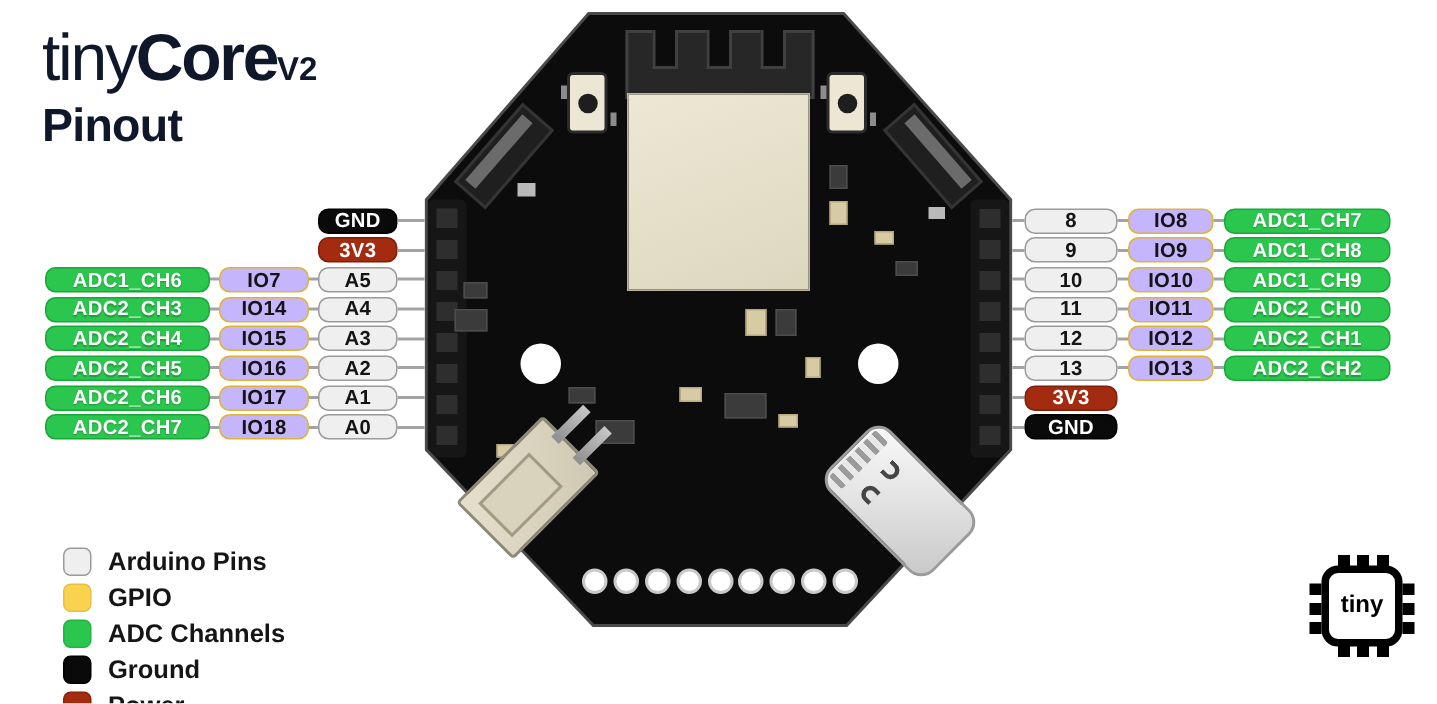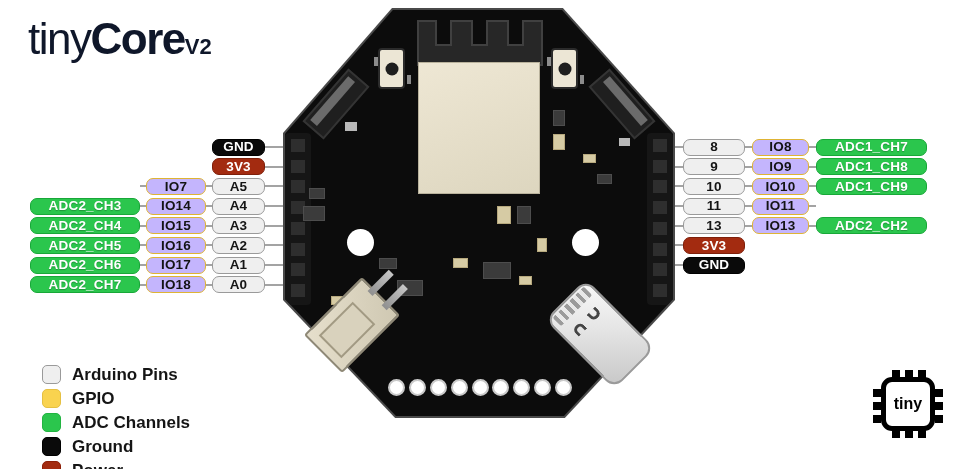--- a/index.html
+++ b/index.html
@@ -118,32 +118,34 @@
     background:repeating-linear-gradient(180deg,#000 0 8px,transparent 8px 13px); }
   .pins-left { left:1px; } .pins-right { left:63px; }
 </style>
 </head>
 <body>
 
 <div class="stage">
 
   <div class="title">
     <div class="brand"><span class="light">tiny</span><span class="bold">Core</span><span class="ver">V2</span></div>
+    <div class="subtitle">Pinout</div>
   </div>
 
   <div class="pin-col" id="left-pins">
     <div class="pin-row">
       <span class="pill ard-l t-ground">GND</span>
         <span class="link w18"></span>
     </div>
     <div class="pin-row">
       <span class="pill ard-l t-power">3V3</span>
         <span class="link w18"></span>
     </div>
     <div class="pin-row">
+      <span class="pill adc-l t-adc">ADC1_CH6</span>
         <span class="link w6"></span>
         <span class="pill gpio-l t-gpio">IO7</span>
         <span class="link w6"></span>
         <span class="pill ard-l t-ard">A5</span>
         <span class="link w18"></span>
     </div>
     <div class="pin-row">
       <span class="pill adc-l t-adc">ADC2_CH3</span>
         <span class="link w6"></span>
         <span class="pill gpio-l t-gpio">IO14</span>
@@ -209,20 +211,29 @@
         <span class="pill gpio-r t-gpio">IO10</span>
         <span class="link w7"></span>
         <span class="pill adc-r t-adc">ADC1_CH9</span>
     </div>
     <div class="pin-row">
       <span class="link w8"></span>
         <span class="pill ard-r t-ard">11</span>
         <span class="link w7"></span>
         <span class="pill gpio-r t-gpio">IO11</span>
         <span class="link w7"></span>
+        <span class="pill adc-r t-adc">ADC2_CH0</span>
+    </div>
+    <div class="pin-row">
+      <span class="link w8"></span>
+        <span class="pill ard-r t-ard">12</span>
+        <span class="link w7"></span>
+        <span class="pill gpio-r t-gpio">IO12</span>
+        <span class="link w7"></span>
+        <span class="pill adc-r t-adc">ADC2_CH1</span>
     </div>
     <div class="pin-row">
       <span class="link w8"></span>
         <span class="pill ard-r t-ard">13</span>
         <span class="link w7"></span>
         <span class="pill gpio-r t-gpio">IO13</span>
         <span class="link w7"></span>
         <span class="pill adc-r t-adc">ADC2_CH2</span>
     </div>
     <div class="pin-row">

